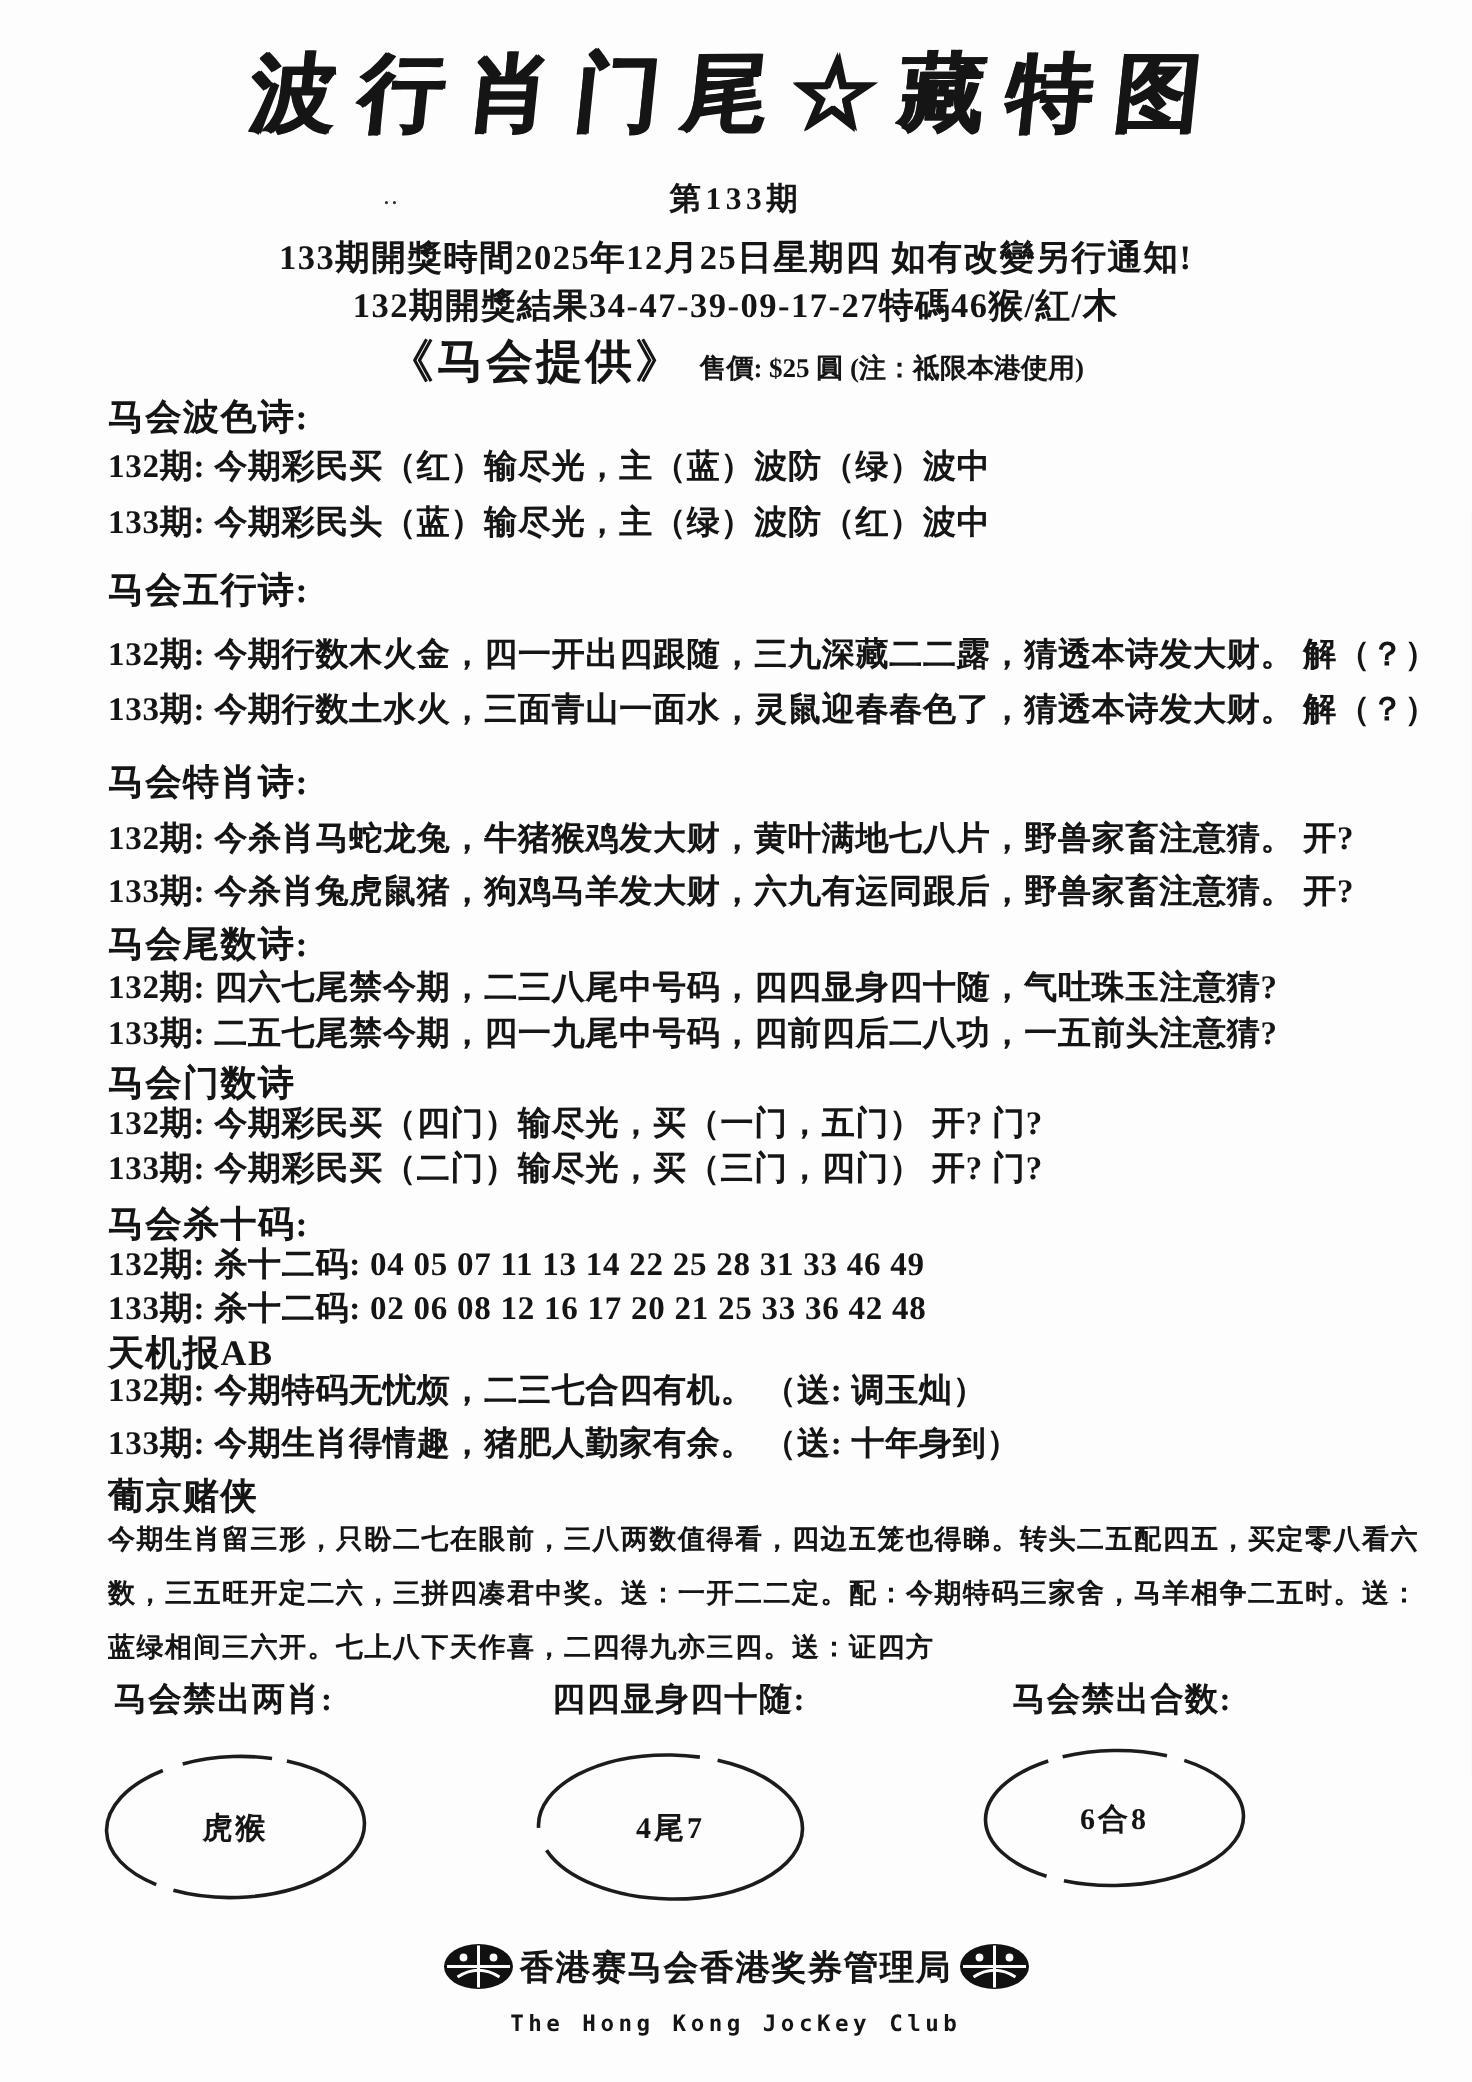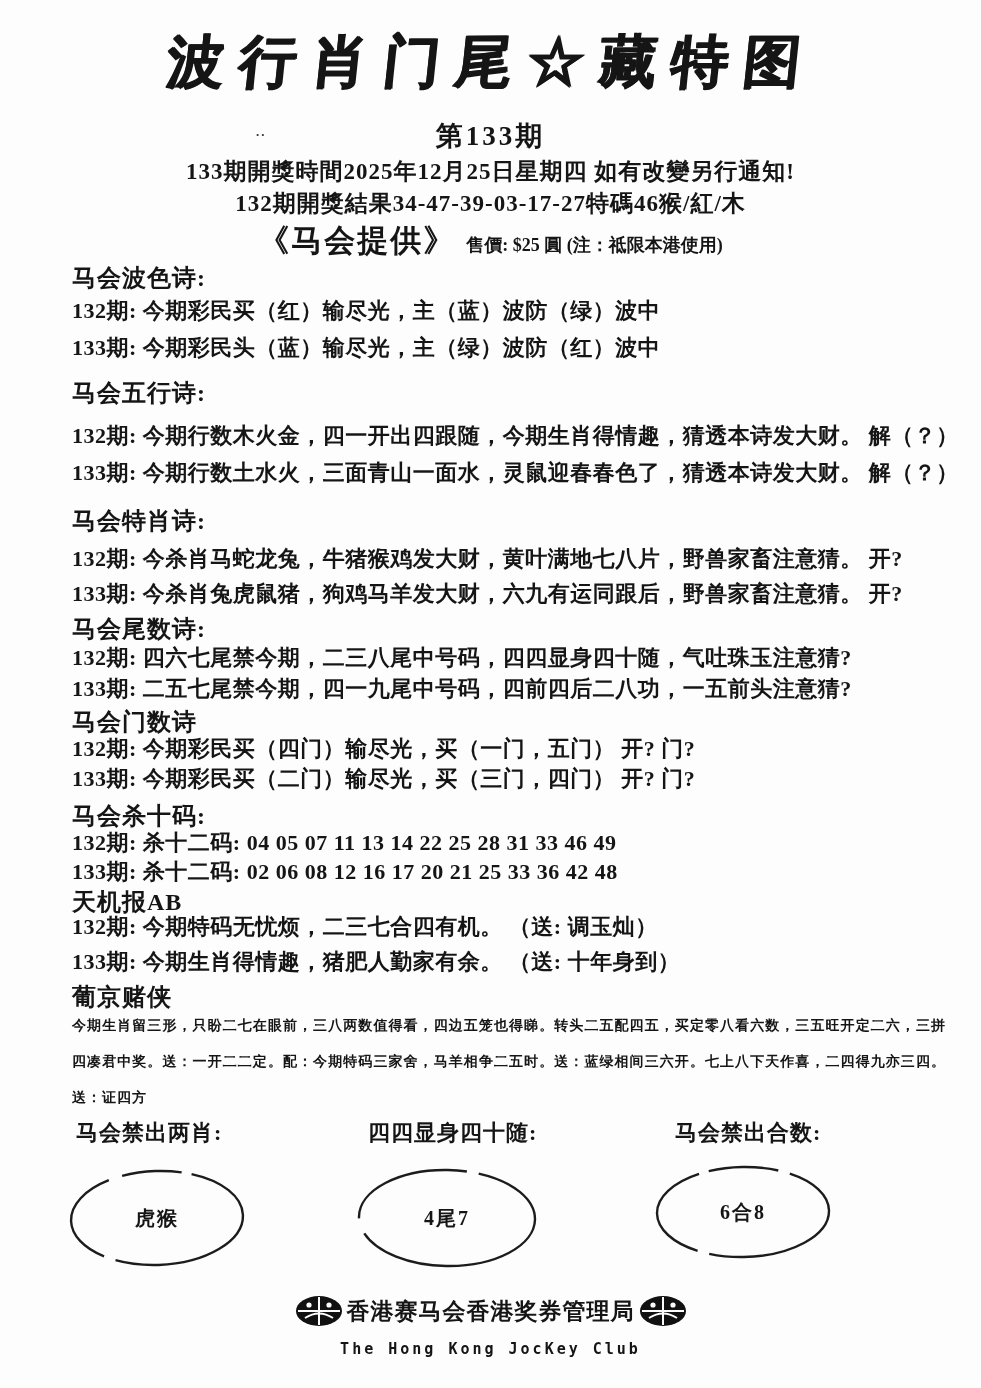--- a/index.html
+++ b/index.html
@@ -17,30 +17,30 @@
   .abs{position:absolute;}
   .center{left:0;width:981px;text-align:center;}
   .lft{left:72px;}
   .title{
     font-size:57px;
     letter-spacing:15px;
     white-space:nowrap;
     text-shadow:1.5px 0 0 currentColor, 0 1px 0 currentColor;
   }
   .title-inner{display:inline-block;transform:skewX(-6deg);}
-  .issue{font-size:27px;letter-spacing:3px;}
+  .issue{font-size:21px;letter-spacing:3px;}
   .artifact{font-size:13px;letter-spacing:2px;color:#333;}
   .notice{font-size:23px;letter-spacing:1px;white-space:nowrap;}
   .provider-row{white-space:nowrap;}
   .provider{font-size:31px;letter-spacing:2px;}
   .price{font-size:18px;margin-left:10px;margin-top:28px;}
   .heading{font-size:24px;letter-spacing:1px;}
   .line{font-size:22px;letter-spacing:0.5px;white-space:nowrap;}
   .para{
-    font-size:14px;line-height:36px;width:874px;
+    font-size:18px;line-height:36px;width:874px;
     text-align:justify;letter-spacing:1px;
   }
   .fb-label{font-size:22px;letter-spacing:1px;}
   .oval{
     width:190px;height:104px;
     display:flex;align-items:center;justify-content:center;
   }
   .oval svg{position:absolute;left:0;top:0;}
   .oval .val{position:relative;font-size:20px;letter-spacing:2px;}
   .footer-row{
@@ -55,31 +55,31 @@
 </style>
 </head>
 <body>
 
 <div class="doc">
 
   <div class="abs center title" style="top:24px"><span class="title-inner">波行肖门尾☆藏特图</span></div>
   <div class="abs center issue" style="top:118px">第133期</div>
   <div class="abs artifact" style="left:256px;top:124px">..</div>
   <div class="abs center notice" style="top:156px">133期開獎時間2025年12月25日星期四 如有改變另行通知!</div>
-  <div class="abs center notice" style="top:188px">132期開獎結果34-47-39-03-17-27特碼46猴/紅/木</div>
+  <div class="abs center notice" style="top:188px">132期開獎結果34-47-39-09-17-27特碼46猴/紅/木</div>
   <div class="abs center provider-row" style="top:220px">
     <span class="provider">《马会提供》</span><span class="price">售價: $25 圓 (注：祗限本港使用)</span>
   </div>
 
   <div class="abs lft heading" style="top:262px">马会波色诗:</div>
   <div class="abs lft line" style="top:296px">132期: 今期彩民买（红）输尽光，主（蓝）波防（绿）波中</div>
   <div class="abs lft line" style="top:333px">133期: 今期彩民头（蓝）输尽光，主（绿）波防（红）波中</div>
 
   <div class="abs lft heading" style="top:377px">马会五行诗:</div>
-  <div class="abs lft line" style="top:421px">132期: 今期行数木火金，四一开出四跟随，今期生肖得情趣，猜透本诗发大财。 解（？）</div>
+  <div class="abs lft line" style="top:421px">132期: 今期行数木火金，四一开出四跟随，三九深藏二二露，猜透本诗发大财。 解（？）</div>
   <div class="abs lft line" style="top:458px">133期: 今期行数土水火，三面青山一面水，灵鼠迎春春色了，猜透本诗发大财。 解（？）</div>
 
   <div class="abs lft heading" style="top:505px">马会特肖诗:</div>
   <div class="abs lft line" style="top:544px">132期: 今杀肖马蛇龙兔，牛猪猴鸡发大财，黄叶满地七八片，野兽家畜注意猜。 开?</div>
   <div class="abs lft line" style="top:579px">133期: 今杀肖兔虎鼠猪，狗鸡马羊发大财，六九有运同跟后，野兽家畜注意猜。 开?</div>
 
   <div class="abs lft heading" style="top:613px">马会尾数诗:</div>
   <div class="abs lft line" style="top:643px">132期: 四六七尾禁今期，二三八尾中号码，四四显身四十随，气吐珠玉注意猜?</div>
   <div class="abs lft line" style="top:674px">133期: 二五七尾禁今期，四一九尾中号码，四前四后二八功，一五前头注意猜?</div>
 

